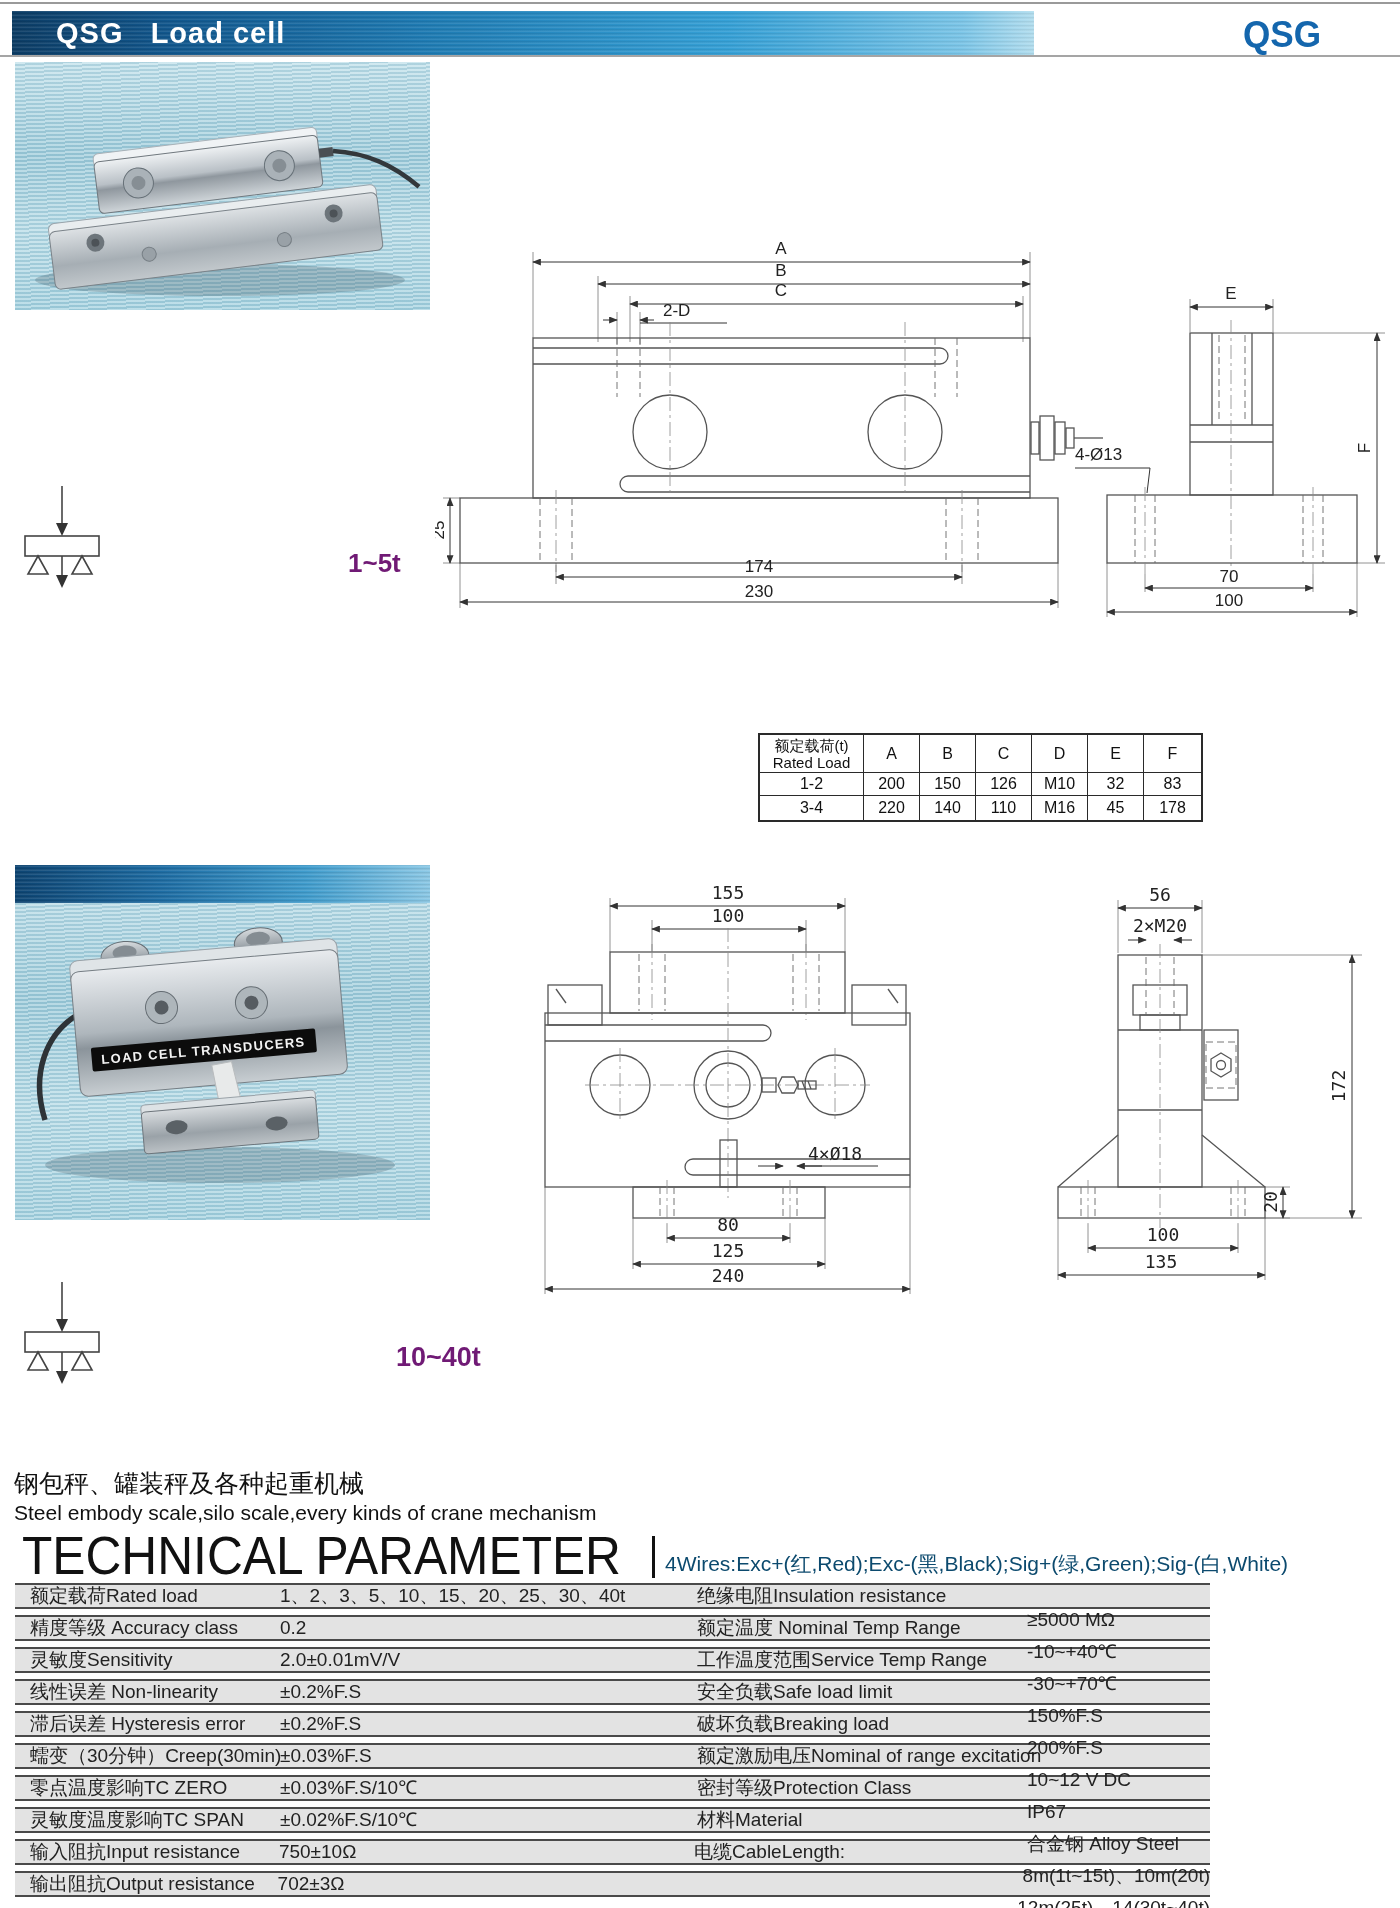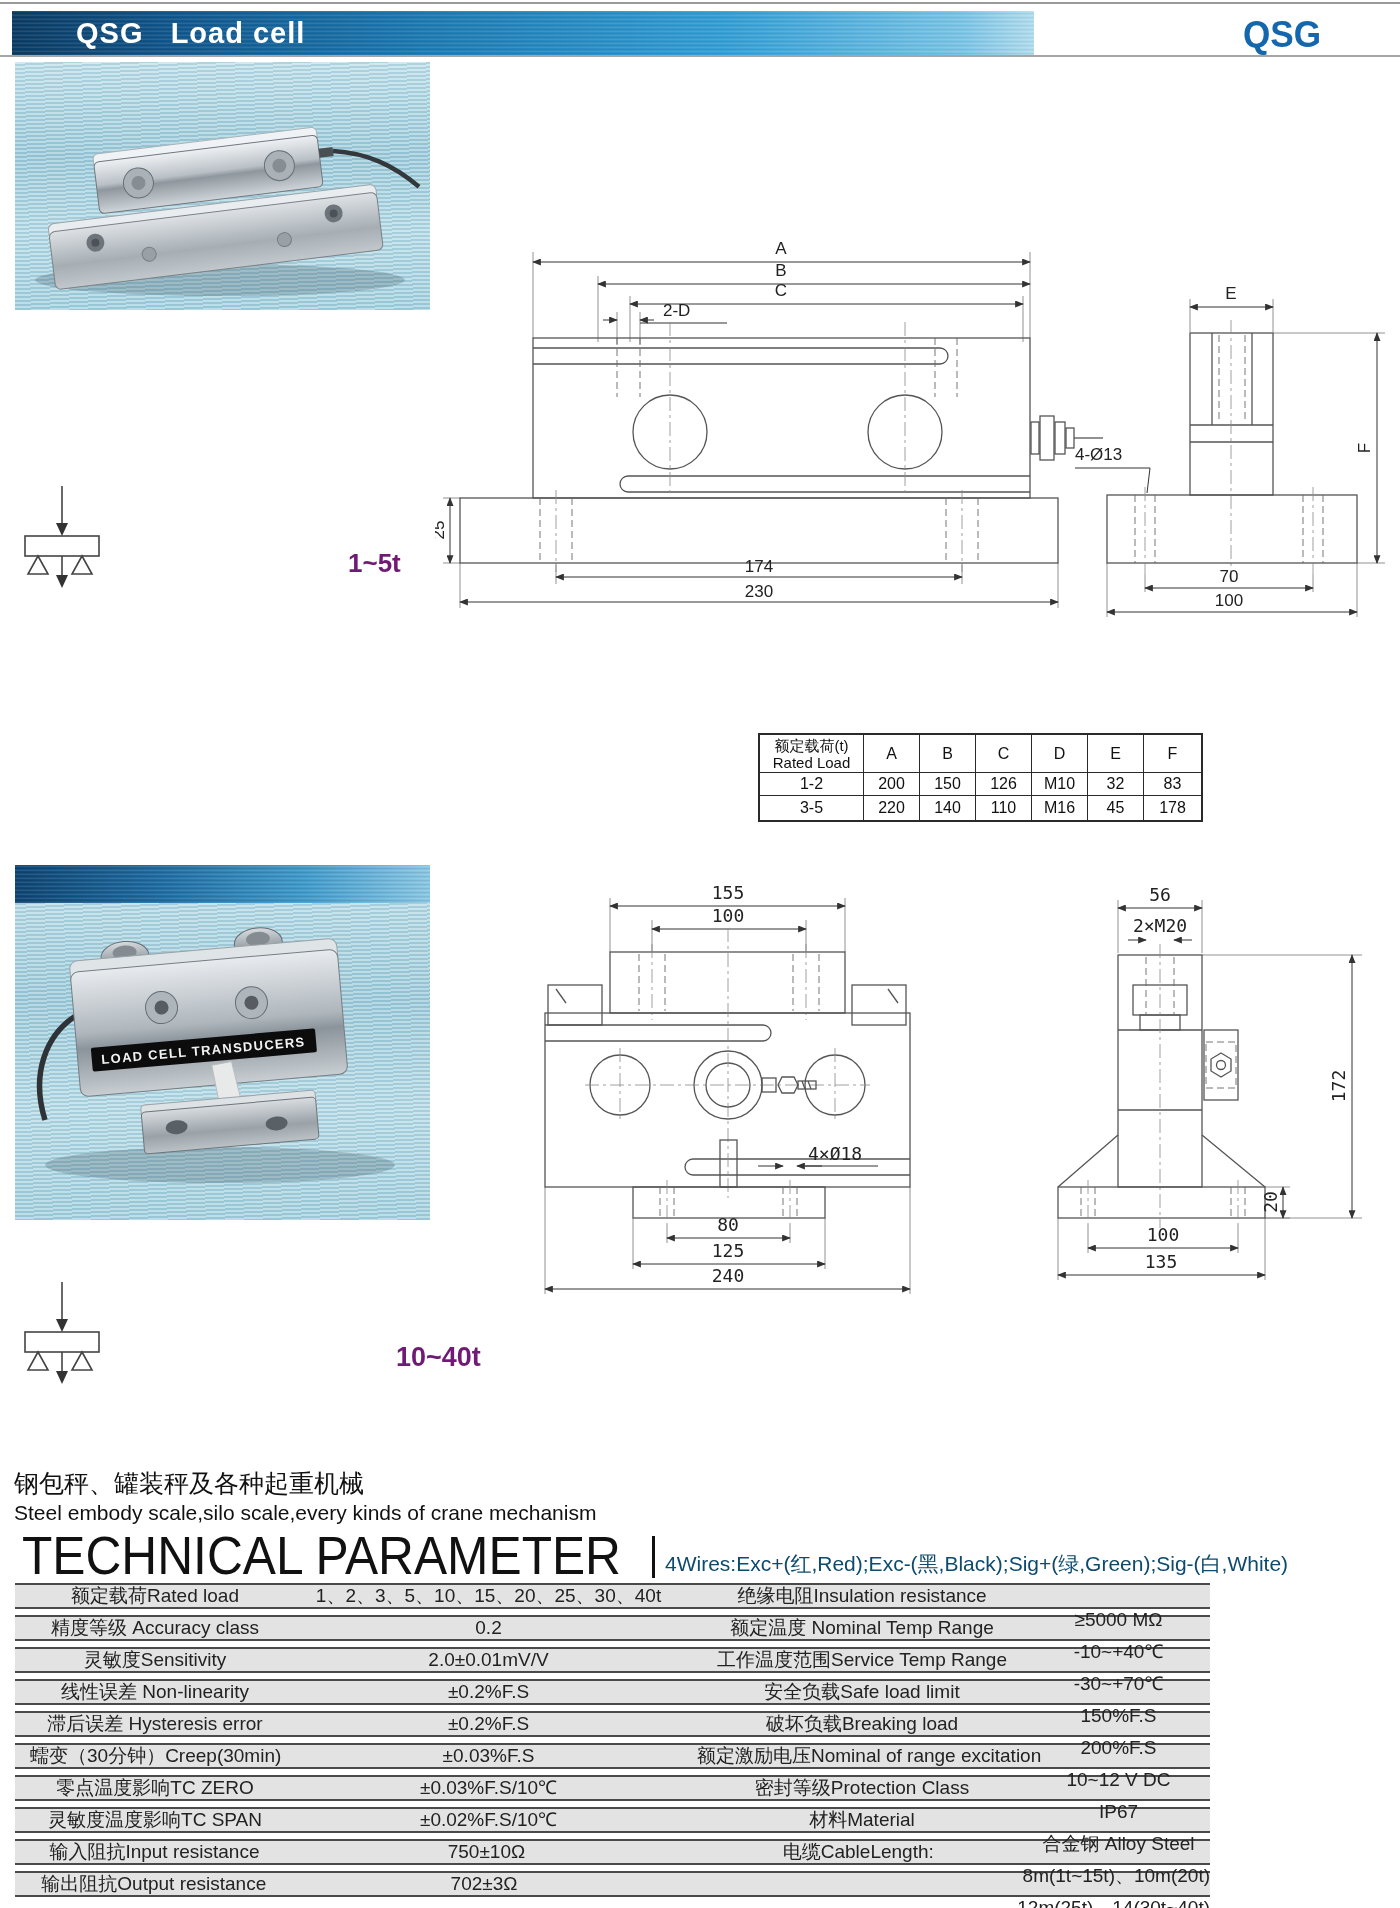--- a/index.html
+++ b/index.html
@@ -5,21 +5,21 @@
   html,body{margin:0;padding:0;background:#fff;}
   .page{position:relative;width:1400px;height:1908px;background:#fff;overflow:hidden;
         font-family:"Liberation Sans",sans-serif;color:#1a1a1a;}
   .abs{position:absolute;}
   .hairline{height:2px;background:#9a9a9a;width:1400px;left:0;}
   
   .banner{left:12px;top:11px;width:1022px;height:45px;
     background:
       repeating-linear-gradient(0deg, rgba(255,255,255,.09) 0 1px, rgba(0,0,0,.06) 2px 3px, transparent 3px 4px),
       linear-gradient(90deg,#0c3c64 0%,#11568c 15%,#1e7ab2 40%,#35a0d6 70%,#7cc6e8 93%,#b3deef 100%);}
-  .banner span{display:block;padding-left:64px;line-height:45px;font-size:29px;font-weight:bold;
+  .banner span{display:block;padding-left:44px;line-height:45px;font-size:29px;font-weight:bold;
     color:#fff;white-space:pre;letter-spacing:1px;}
   .brand{left:1243px;top:14px;font-size:37px;font-weight:bold;color:#1466ad;transform:scaleX(.95);transform-origin:left;}
   
   .photo{overflow:hidden;}
   .photo .bg{position:absolute;inset:0;
     background:
       repeating-linear-gradient(177deg, rgba(255,255,255,.28) 0 2px, rgba(80,130,155,.14) 2px 4px),
       linear-gradient(180deg,#bfe0ea 0%,#9ccbda 38%,#b6dbe6 68%,#a3d1df 100%);}
   .photo2band{position:absolute;left:0;top:0;width:100%;height:38px;
     background:
@@ -49,21 +49,21 @@
   .desc-en{font-size:21px;line-height:30px;color:#111;}
   .techtitle{font-size:54px;font-weight:normal;color:#111;letter-spacing:0;
     transform:scaleX(.92);transform-origin:left bottom;white-space:nowrap;}
   .wires{height:42px;display:flex;align-items:flex-end;border-left:3px solid #111;
     padding-left:10px;font-size:21px;color:#0c4a6e;white-space:nowrap;}
   
   .ttable{left:15px;top:1583px;width:1195px;}
   .trow{height:26px;margin-bottom:6px;background:#e3e3e3;
     border-top:2px solid #4a4a4a;border-bottom:2px solid #4a4a4a;
     box-sizing:border-box;display:flex;align-items:center;font-size:19px;color:#222;}
-  .tc{line-height:22px;white-space:nowrap;overflow:visible;text-align:center;}
+  .tc{line-height:22px;white-space:nowrap;overflow:visible;}
   .c1{width:250px;padding-left:15px;}
   .c2{width:417px;}
   .c3{width:330px;}
   .c4{flex:1;margin-top:48px;}
 </style>
 </head>
 <body>
 
 <div class="page">
 
@@ -209,21 +209,21 @@
     <div>D</div>
     <div>E</div>
     <div>F</div>
     <div>1-2</div>
     <div>200</div>
     <div>150</div>
     <div>126</div>
     <div>M10</div>
     <div>32</div>
     <div>83</div>
-    <div>3-5</div>
+    <div>3-4</div>
     <div>220</div>
     <div>140</div>
     <div>110</div>
     <div>M16</div>
     <div>45</div>
     <div>178</div>
   </div>
 
   <div class="abs photo" style="left:15px;top:865px;width:415px;height:355px">
     <div class="bg"></div>

